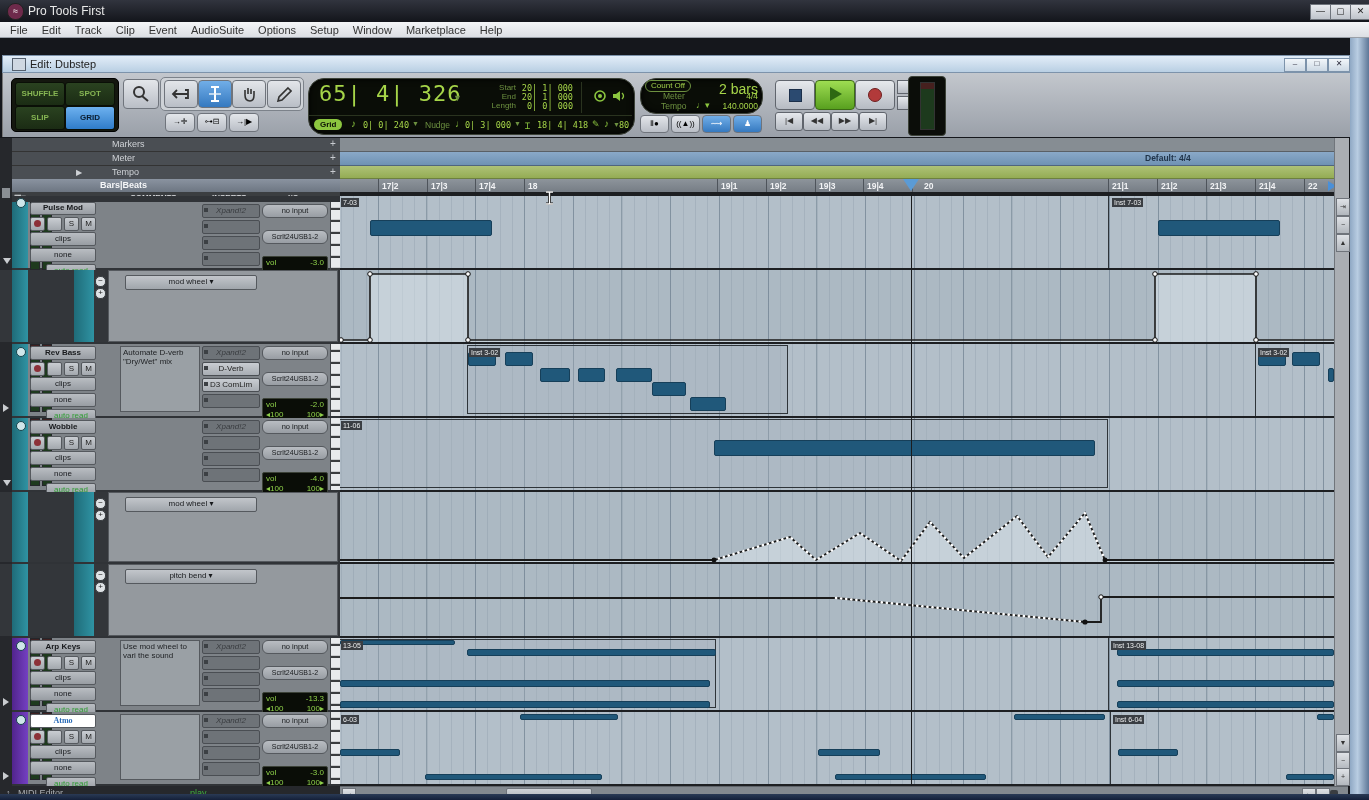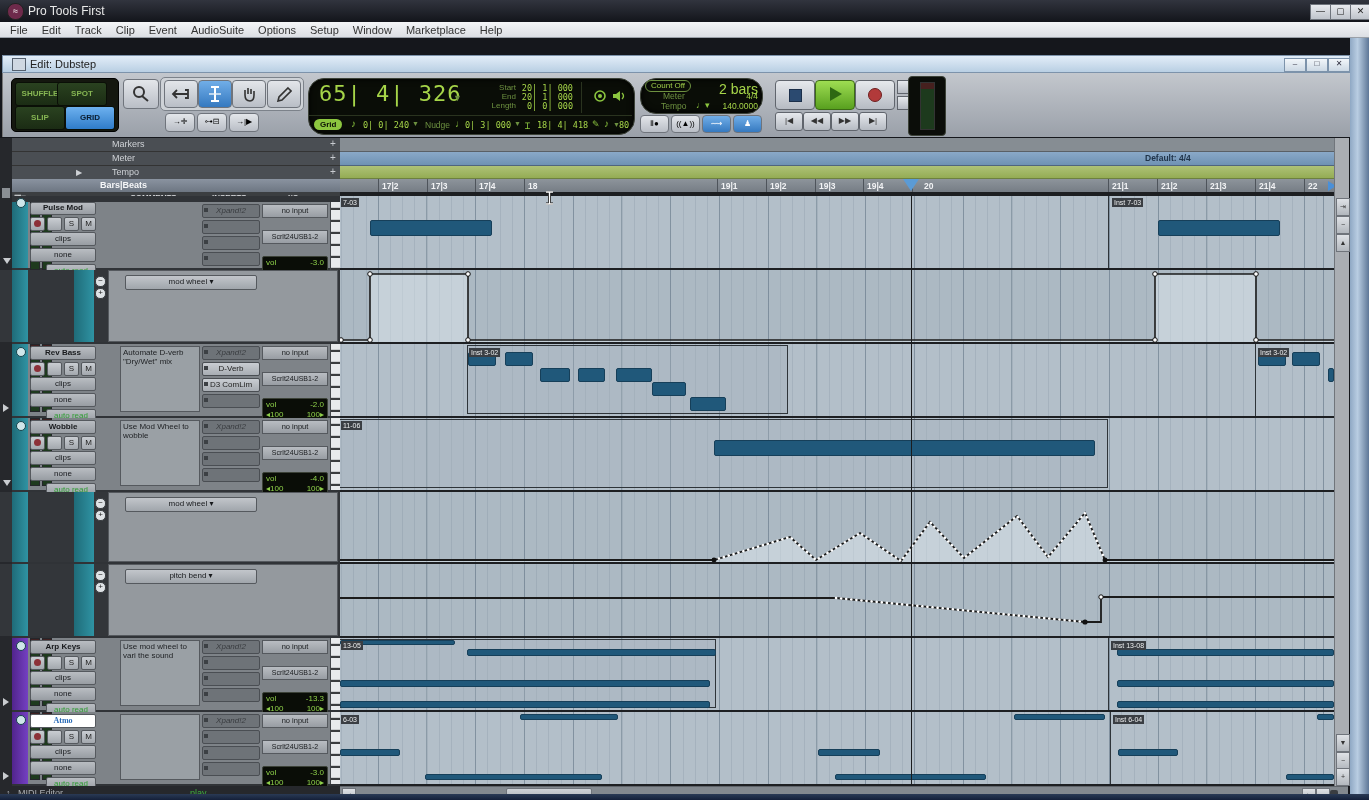--- a/index.html
+++ b/index.html
@@ -75,21 +75,21 @@
   .rec-dot{display:inline-block;width:7px;height:7px;border-radius:4px;background:#8c3038;margin-top:2px;}
   .autoread{color:#2f9e33!important;margin-left:16px;}
   .meters{left:70px;top:2px;width:22px;height:66px;display:flex;gap:2px;padding-left:2px;}
   .mbar{width:8px;height:66px;background:linear-gradient(#402020 0 12%,#1e3a1e 12% 100%);border:1px solid #24262a;}
   .comments-cell{left:92px;top:2px;width:80px;height:66px;background:#9aa0a5;border:1px solid #55595e;font-size:8px;color:#1d1f22;padding:1px 2px;box-sizing:border-box;line-height:9px;}
   .inserts-cell{left:174px;top:2px;width:58px;}
   .islot{height:12px;margin-bottom:2px;background:#6e7378;border:1px solid #4a4e53;border-radius:2px;font-size:8px;color:#3a3d41;font-style:italic;text-align:center;line-height:11px;position:relative;}
   .islot.filled{background:linear-gradient(#c9cdd2,#a8adb3);color:#222;font-style:normal;}
   .islot .dotl{position:absolute;left:1px;top:3px;width:4px;height:4px;background:#3c4044;}
   .io-cell{left:234px;top:2px;width:66px;}
-  .iobtn{height:12px;background:linear-gradient(#b9bdc2,#989da3);border:1px solid #55595e;border-radius:0;font-size:7.5px;color:#17191c;text-align:center;line-height:11px;margin-bottom:12px;}
+  .iobtn{height:12px;background:linear-gradient(#b9bdc2,#989da3);border:1px solid #55595e;border-radius:6px;font-size:7.5px;color:#17191c;text-align:center;line-height:11px;margin-bottom:12px;}
   .volbox{height:24px;background:#0a0d07;border:1px solid #3c4238;border-radius:2px;color:#8fd14a;font-size:8px;padding:1px 3px;box-sizing:border-box;}
   .volrow{display:flex;justify-content:space-between;line-height:10px;}
   .keys-cell{left:302px;top:0px;width:10px;height:72px;background:repeating-linear-gradient(#e8eaec 0 5px,#caccce 5px 6px,#3a3c3e 6px 8px,#e8eaec 8px 12px);border-left:1px solid #44474b;}
   .exp-tri{left:3px;bottom:4px;width:0;height:0;}
   .tri-right{border-left:6px solid #c9ccd0;border-top:4px solid transparent;border-bottom:4px solid transparent;}
   .tri-down{border-top:6px solid #c9ccd0;border-left:4px solid transparent;border-right:4px solid transparent;}
   .strip-icon{left:16px;top:3px;width:8px;height:8px;border-radius:5px;background:#cfe6ea;border:1px solid #16444c;}
 
   .lane-row{left:0;width:340px;height:72px;background:#33363a;}
   .lane-indent{left:74px;top:0;width:20px;height:100%;}
@@ -152,21 +152,21 @@
   <div class="a edit-icon"></div>
   <div class="a edit-title-text">Edit: Dubstep</div>
   <div class="a ewbtn" style="left:1284px">–</div>
   <div class="a ewbtn" style="left:1306px">□</div>
   <div class="a ewbtn" style="left:1328px">✕</div>
 
   <div class="a toolbar">
 
     <div class="a mode-cluster">
       <div class="a modebtn" style="left:3px;top:3px">SHUFFLE</div>
-      <div class="a modebtn" style="left:45px;top:3px">SPOT</div>
+      <div class="a modebtn" style="left:53px;top:3px">SPOT</div>
       <div class="a modebtn" style="left:3px;top:27px">SLIP</div>
       <div class="a modebtn active" style="left:53px;top:27px">GRID</div>
     </div>
 
     <div class="a toolbtn" style="left:120px;top:6px;width:34px;height:28px">
       <svg class="a" style="left:7px;top:5px" width="20" height="18">
         <circle cx="8" cy="7" r="5" fill="none" stroke="#333" stroke-width="2"></circle>
         <line x1="11" y1="11" x2="17" y2="16" stroke="#333" stroke-width="2"></line>
       </svg>
     </div>
@@ -460,21 +460,20 @@
           <div class="sq">M</div>
         </div>
         <div class="mini">clips</div>
         <div class="mini">none</div>
         <div class="mini autoread">auto read</div>
       </div>
       <div class="meters">
           <div class="mbar"></div>
           <div class="mbar"></div>
         </div>
-      <div class="a comments-cell">Use Mod Wheel to wobble</div>
       <div class="a inserts-cell">
         <div class="islot"><i class="dotl"></i><span>Xpand!2</span></div>
         <div class="islot">
             <i class="dotl"></i>
           </div>
         <div class="islot">
             <i class="dotl"></i>
           </div>
         <div class="islot">
             <i class="dotl"></i>

